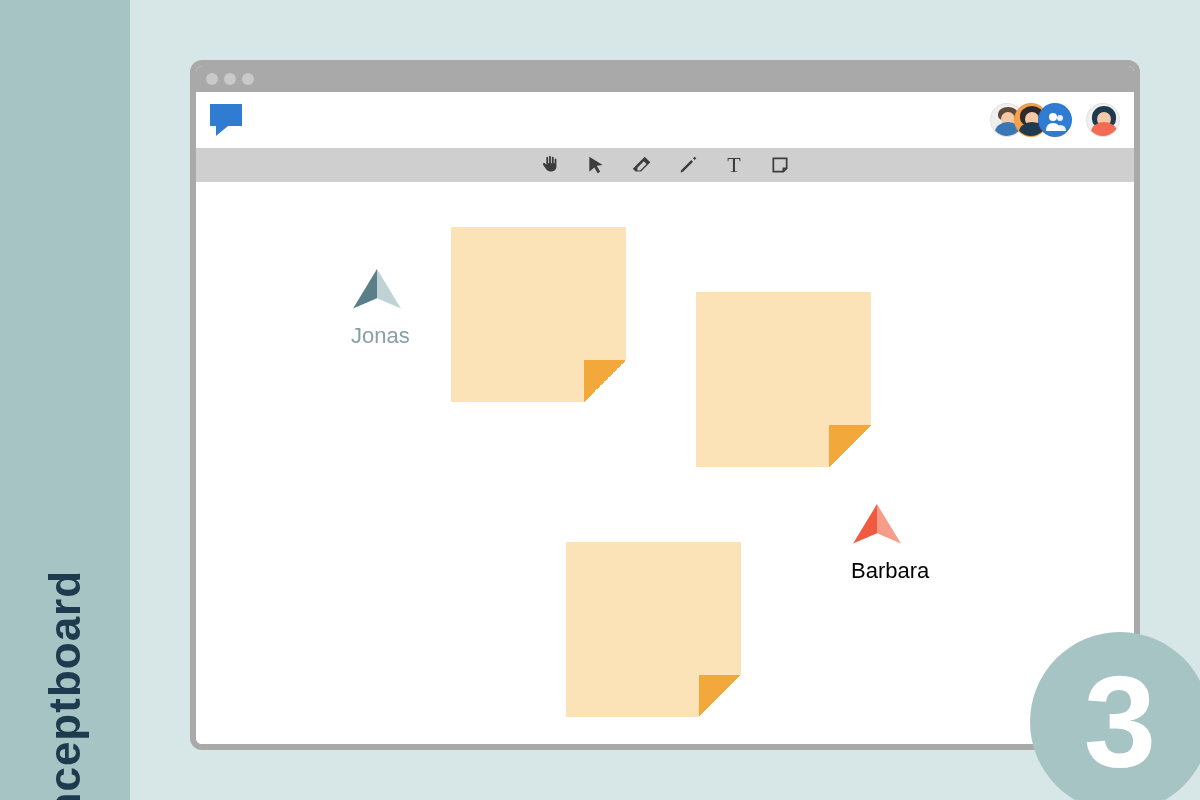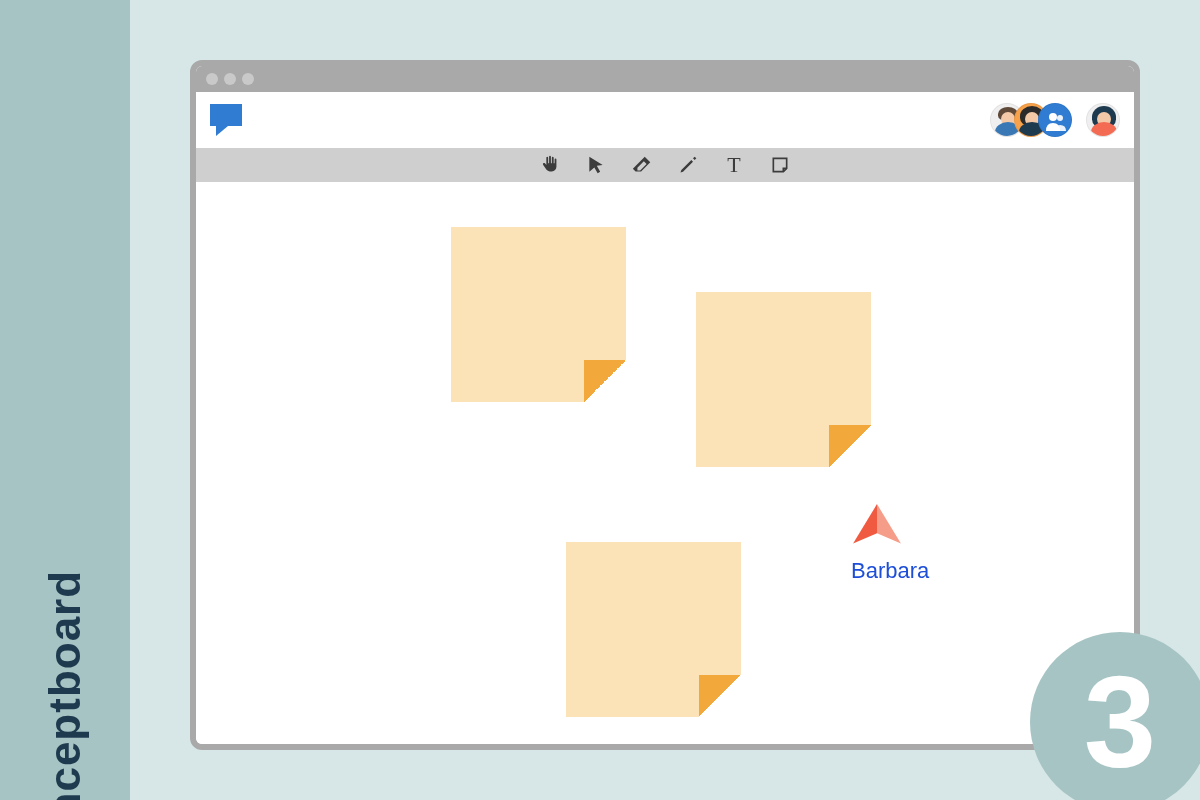--- a/index.html
+++ b/index.html
@@ -235,28 +235,35 @@
       <div class="sticky" style="left:255px; top:45px;">
         <div class="fold"></div>
       </div>
       <div class="sticky" style="left:500px; top:110px;">
         <div class="fold"></div>
       </div>
       <div class="sticky" style="left:370px; top:360px;">
         <div class="fold"></div>
       </div>
 
+      <div class="cursor-group" style="left:155px; top:85px;">
+        <svg width="52" height="52" viewBox="0 0 50 50">
+          <polygon points="25,2 48,40 25,30" fill="#bfd3d7"></polygon>
+          <polygon points="25,2 2,40 25,30" fill="#5a7f8a"></polygon>
+        </svg>
+        <div class="label" style="color:#8aa0a6">Jonas</div>
+      </div>
 
 
       <div class="cursor-group" style="left:655px; top:320px;">
         <svg width="52" height="52" viewBox="0 0 50 50">
           <polygon points="25,2 48,40 25,30" fill="#f69d89"></polygon>
           <polygon points="25,2 2,40 25,30" fill="#ef5a40"></polygon>
         </svg>
-        <div class="label" style="color:#1d4ed8">Barbara</div>
+        <div class="label" style="color:#000000">Barbara</div>
       </div>
 
     </div>
   </div>
 
   <div class="step-badge">
     <div class="num">3</div>
   </div>
 
 </div>

